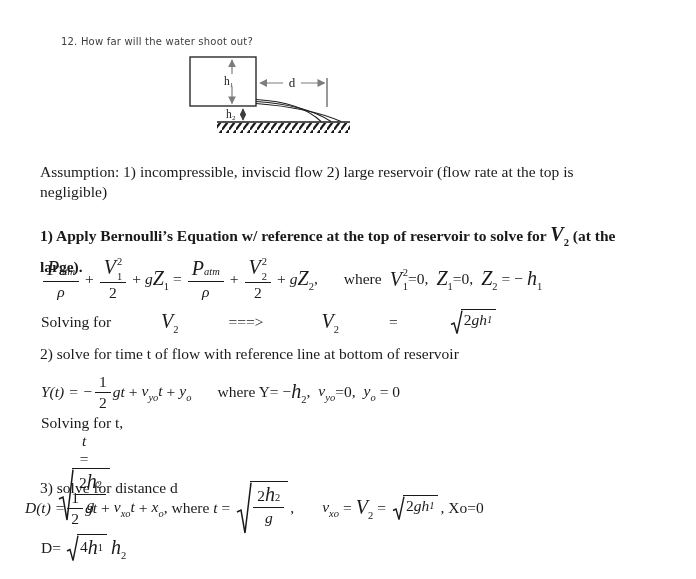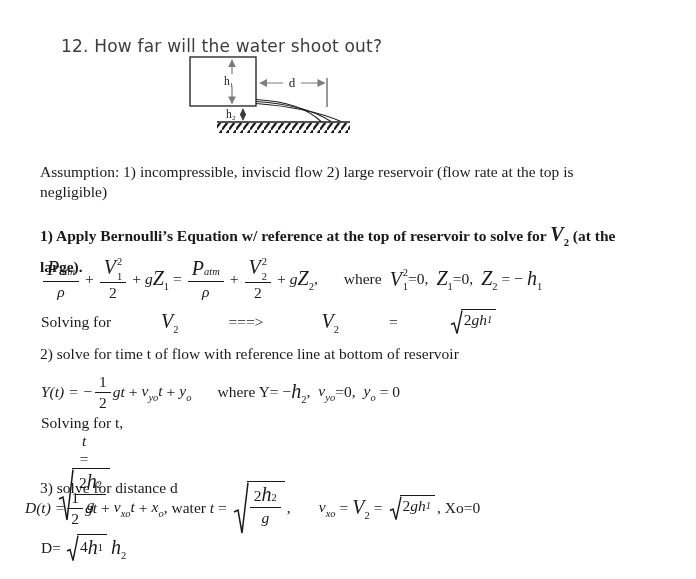--- a/index.html
+++ b/index.html
@@ -1,19 +1,19 @@
 <!DOCTYPE html>
 <html><head>
 <meta charset="utf-8">
 <style>
   html,body{margin:0;padding:0;background:#ffffff;}
   .page{position:relative;width:696px;height:579px;background:#ffffff;
         font-family:"Liberation Serif",serif;color:#1a1a1a;overflow:hidden;}
   .title{position:absolute;left:61px;top:36px;font-family:"DejaVu Sans",sans-serif;
-         font-size:17px;color:#3d3d3d;letter-spacing:.2px;}
+         font-size:10px;color:#3d3d3d;letter-spacing:.2px;}
   .para{position:absolute;font-size:15.5px;line-height:20px;}
   .step1{line-height:24px;}
   
   .eqrow{position:absolute;display:flex;align-items:center;font-size:15.5px;white-space:pre;}
   .it{font-style:italic;}
   .bigL{font-size:20px;font-style:italic;}
   .msub{font-size:10.5px;vertical-align:-5px;font-style:normal;}
   .msub.i{font-style:italic;}
   .frac{display:inline-flex;flex-direction:column;align-items:center;margin:0 2px;}
   .frac .num{display:flex;align-items:baseline;justify-content:center;
@@ -187,21 +187,21 @@
     <span class="it">D(t) =</span>
     <span class="frac">
       <span class="num">1</span>
       <span class="den">2</span>
     </span>
     <span class="it">gt</span>
     <span class="op">+</span>
     <span><span class="it">v</span><span class="msub i">xo</span><span class="it">t</span></span>
     <span class="op">+</span>
     <span><span class="it">x</span><span class="msub i">o</span></span>
-    <span>, water </span>
+    <span>, where </span>
     <span class="it">t</span>
     <span class="op">=</span>
     <span class="rt">
       <svg width="16" height="55" viewBox="0 0 16 55">
           <path d="M1,31 L5,29 L9,52 L15,1.7" fill="none" stroke="#1a1a1a" stroke-width="1.5"></path>
         </svg>
       <span class="rbody">
         <span class="frac" style="margin:0;">
           <span class="num"><span>2</span><span class="bigL">h</span><span class="msub">2</span></span>
           <span class="den it">g</span>

